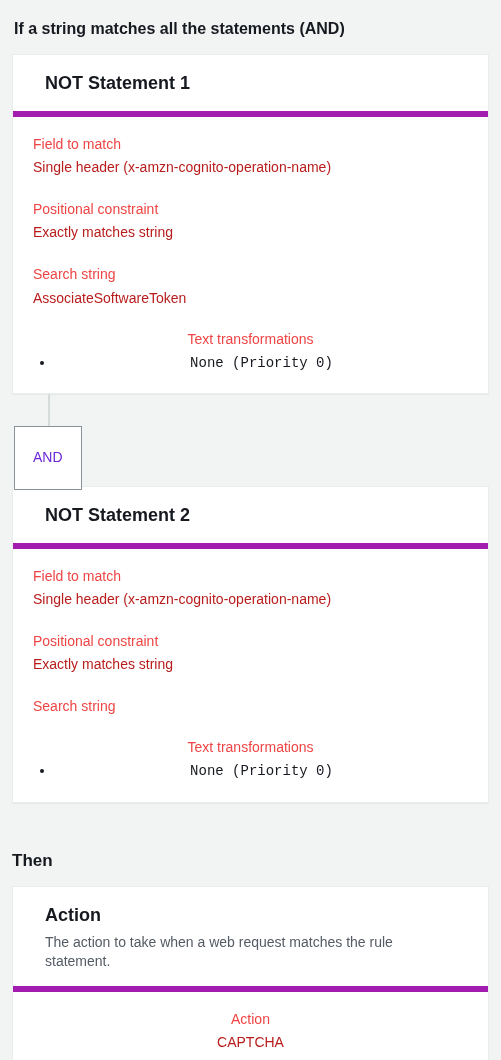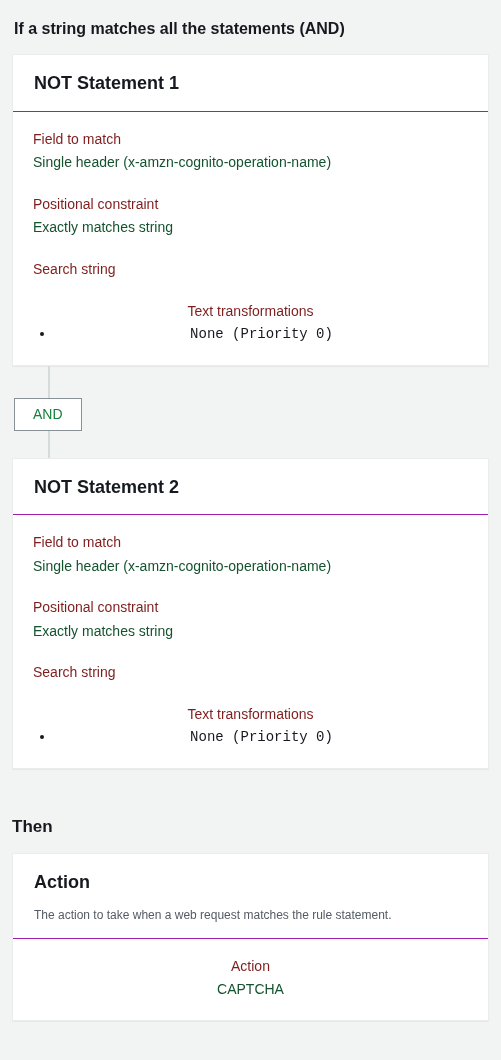--- a/index.html
+++ b/index.html
@@ -16,44 +16,44 @@
       font-size: 16px;
       font-weight: 700;
       margin: 8px 0 14px 2px;
     }
     .card {
       background: #fff;
       border: 1px solid #eaeded;
       box-shadow: 0 1px 1px rgba(0,0,0,0.04);
     }
     .card-header {
-      padding: 16px 21px 14px;
-      border-bottom: 1px solid #a21caf;
+      padding: 16px 32px 14px;
+      border-bottom: 6px solid #a21caf;
     }
     .card-title {
       font-size: 18px;
       font-weight: 700;
     }
     .card-subtitle {
-      font-size: 12px;
+      font-size: 14px;
       color: #545b64;
-      margin-top: 12px;
+      margin-top: 4px;
     }
     .card-body {
       padding: 18px 20px 20px;
     }
     .field { margin-bottom: 22px; }
     .field:last-child { margin-bottom: 0; text-align: center; }
     .field-label {
-      color: #7f1d1d;
+      color: #ef4444;
       font-size: 14px;
       margin-bottom: 4px;
     }
     .field-value {
-      color: #14532d;
+      color: #b91c1c;
       font-size: 14px;
       margin-top: 2px;
     }
     ul.transform { padding-left: 18px; margin-top: 4px; }
     ul.transform li { margin-left: 4px; font-family: Liberation Mono, monospace; }
     .connector {
       position: relative;
       height: 92px;
     }
     .connector-line {
@@ -63,23 +63,23 @@
       bottom: 0;
       width: 2px;
       background: #d5dbdb;
     }
     .and-badge {
       position: absolute;
       left: 2px;
       top: 32px;
       background: #fff;
       border: 1px solid #879196;
-      padding: 6px 18px;
+      padding: 21px 18px;
       font-size: 14px;
-      color: #15803d;
+      color: #6d28d9;
     }
     .section-spacer { height: 46px; }
     .then-heading {
       font-size: 17px;
       font-weight: 700;
       margin: 0 0 14px 0;
     }
   </style>
 </head>
 <body>
@@ -94,20 +94,21 @@
     <div class="field">
       <div class="field-label">Field to match</div>
       <div class="field-value">Single header (x-amzn-cognito-operation-name)</div>
     </div>
     <div class="field">
       <div class="field-label">Positional constraint</div>
       <div class="field-value">Exactly matches string</div>
     </div>
     <div class="field">
       <div class="field-label">Search string</div>
+      <div class="field-value">AssociateSoftwareToken</div>
     </div>
     <div class="field">
       <div class="field-label">Text transformations</div>
       <ul class="transform">
         <li>None (Priority 0)</li>
       </ul>
     </div>
   </div>
 </div>
 

